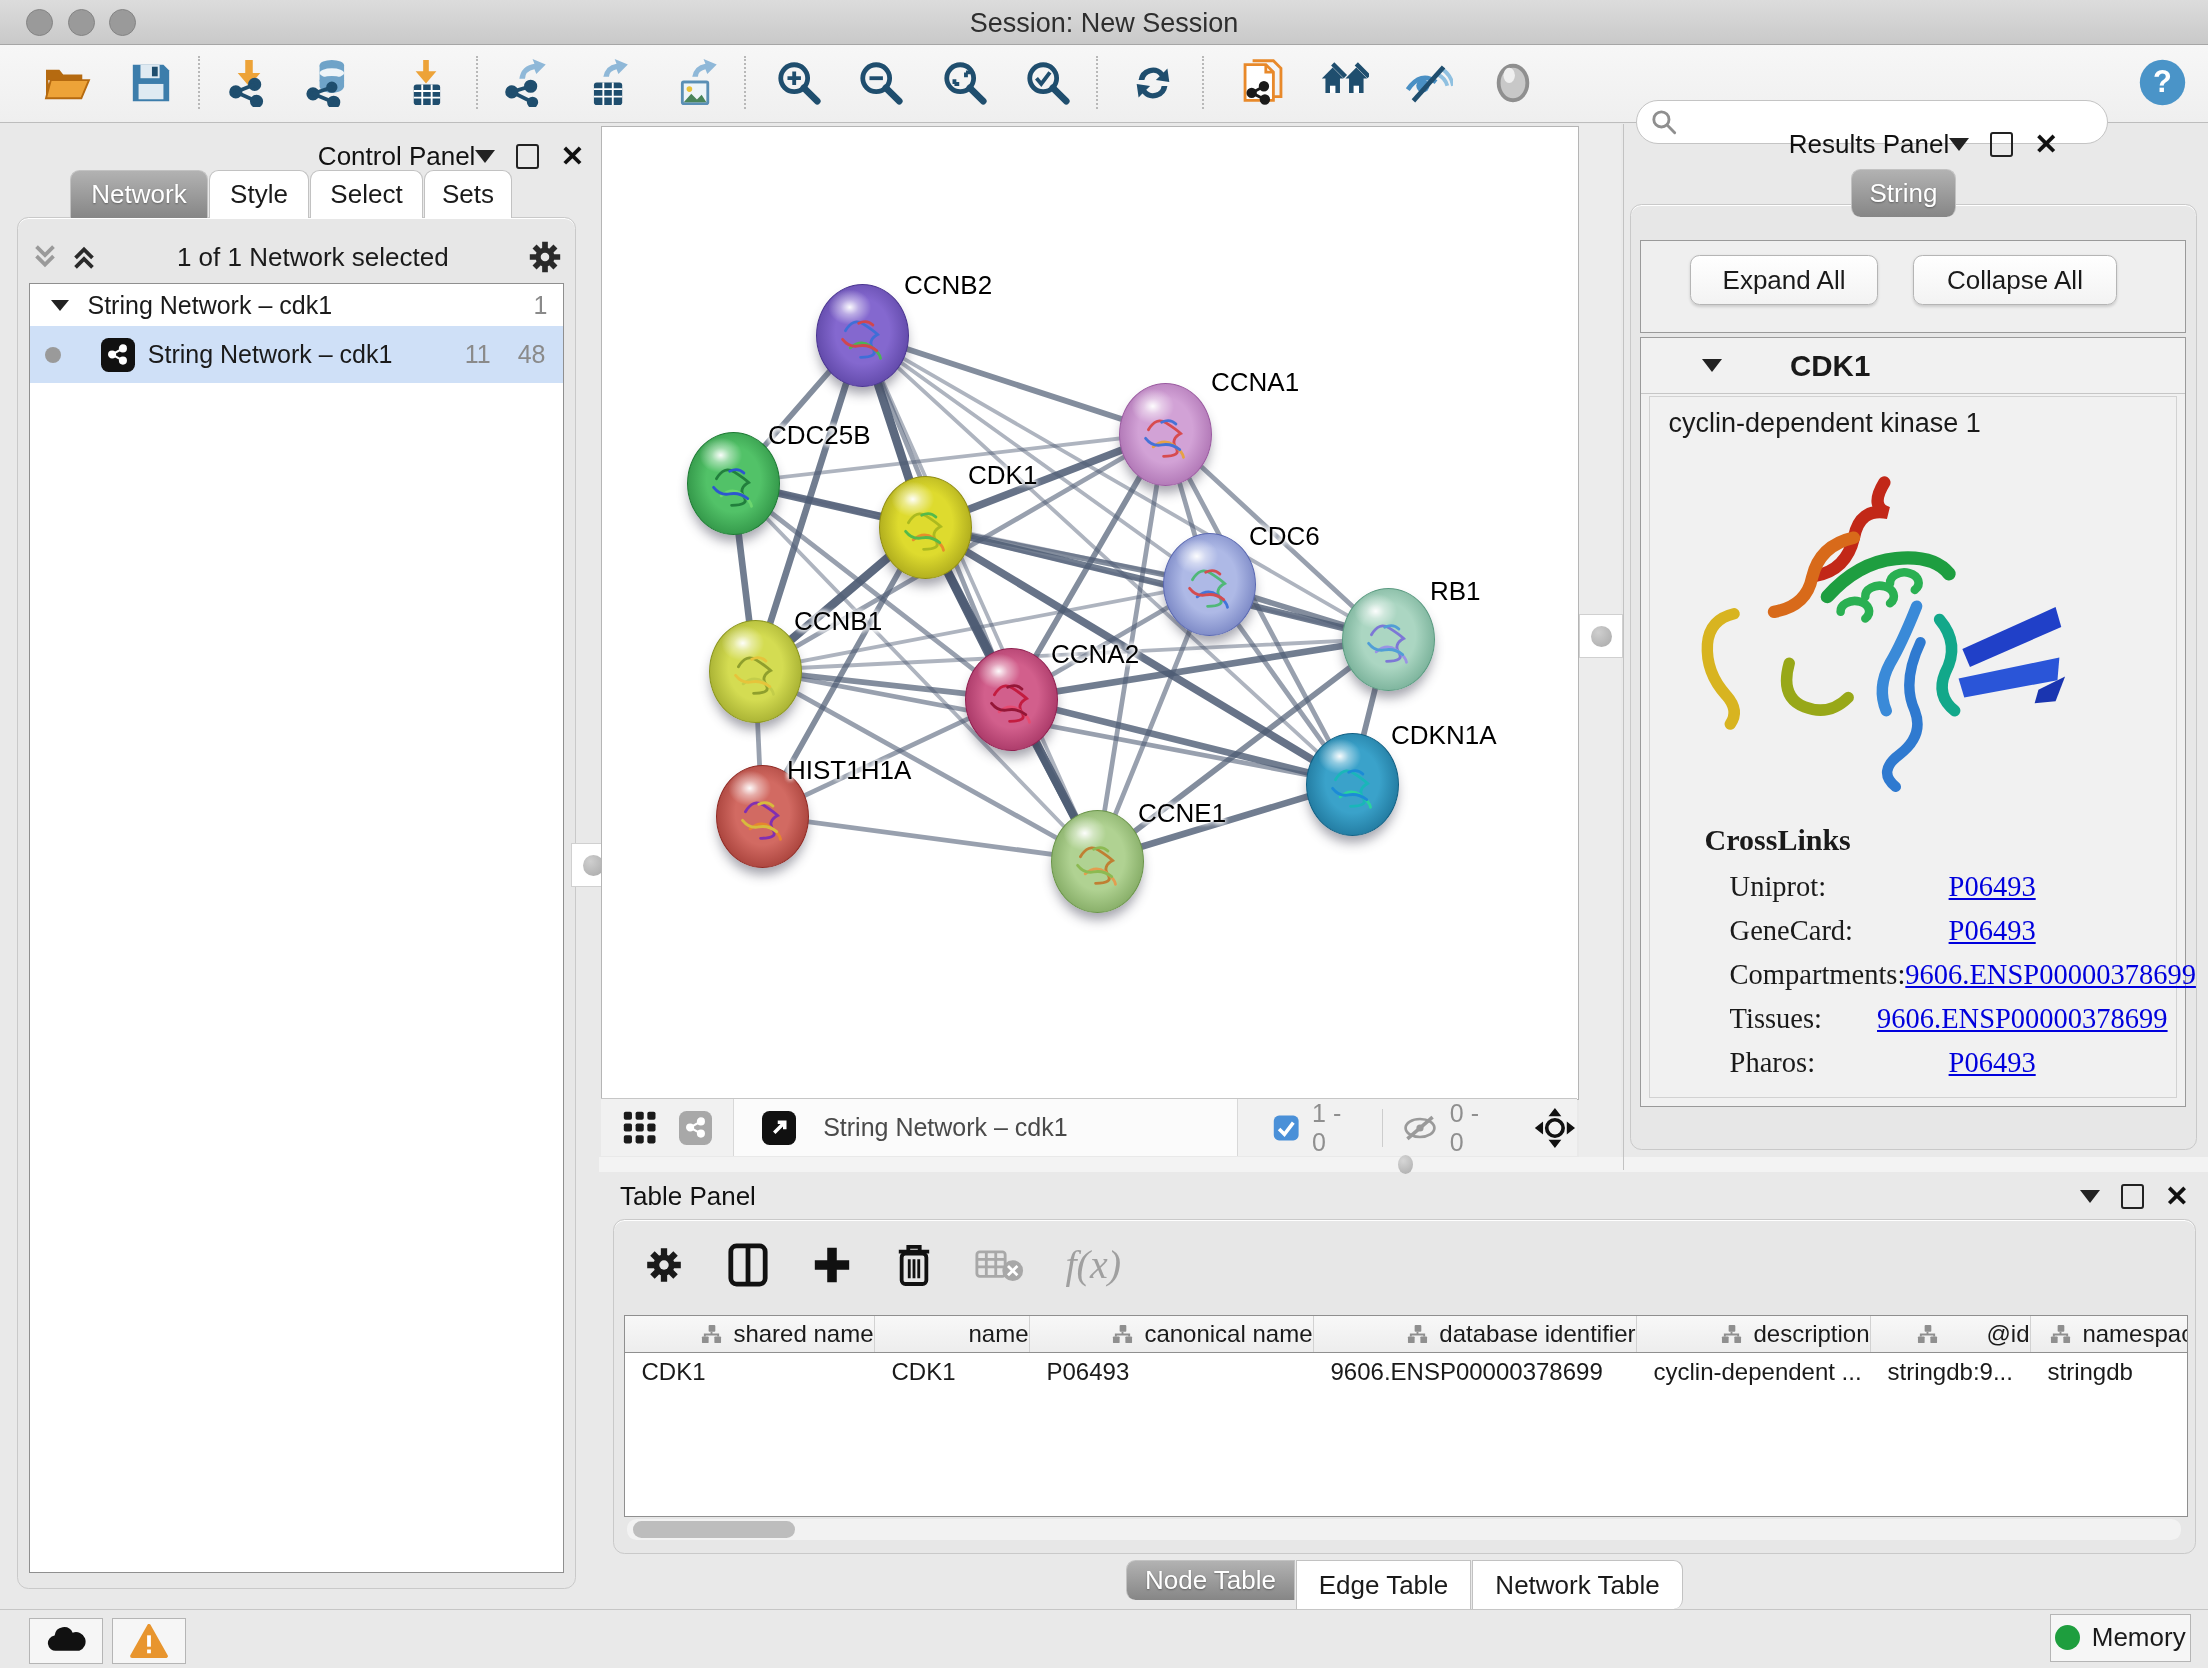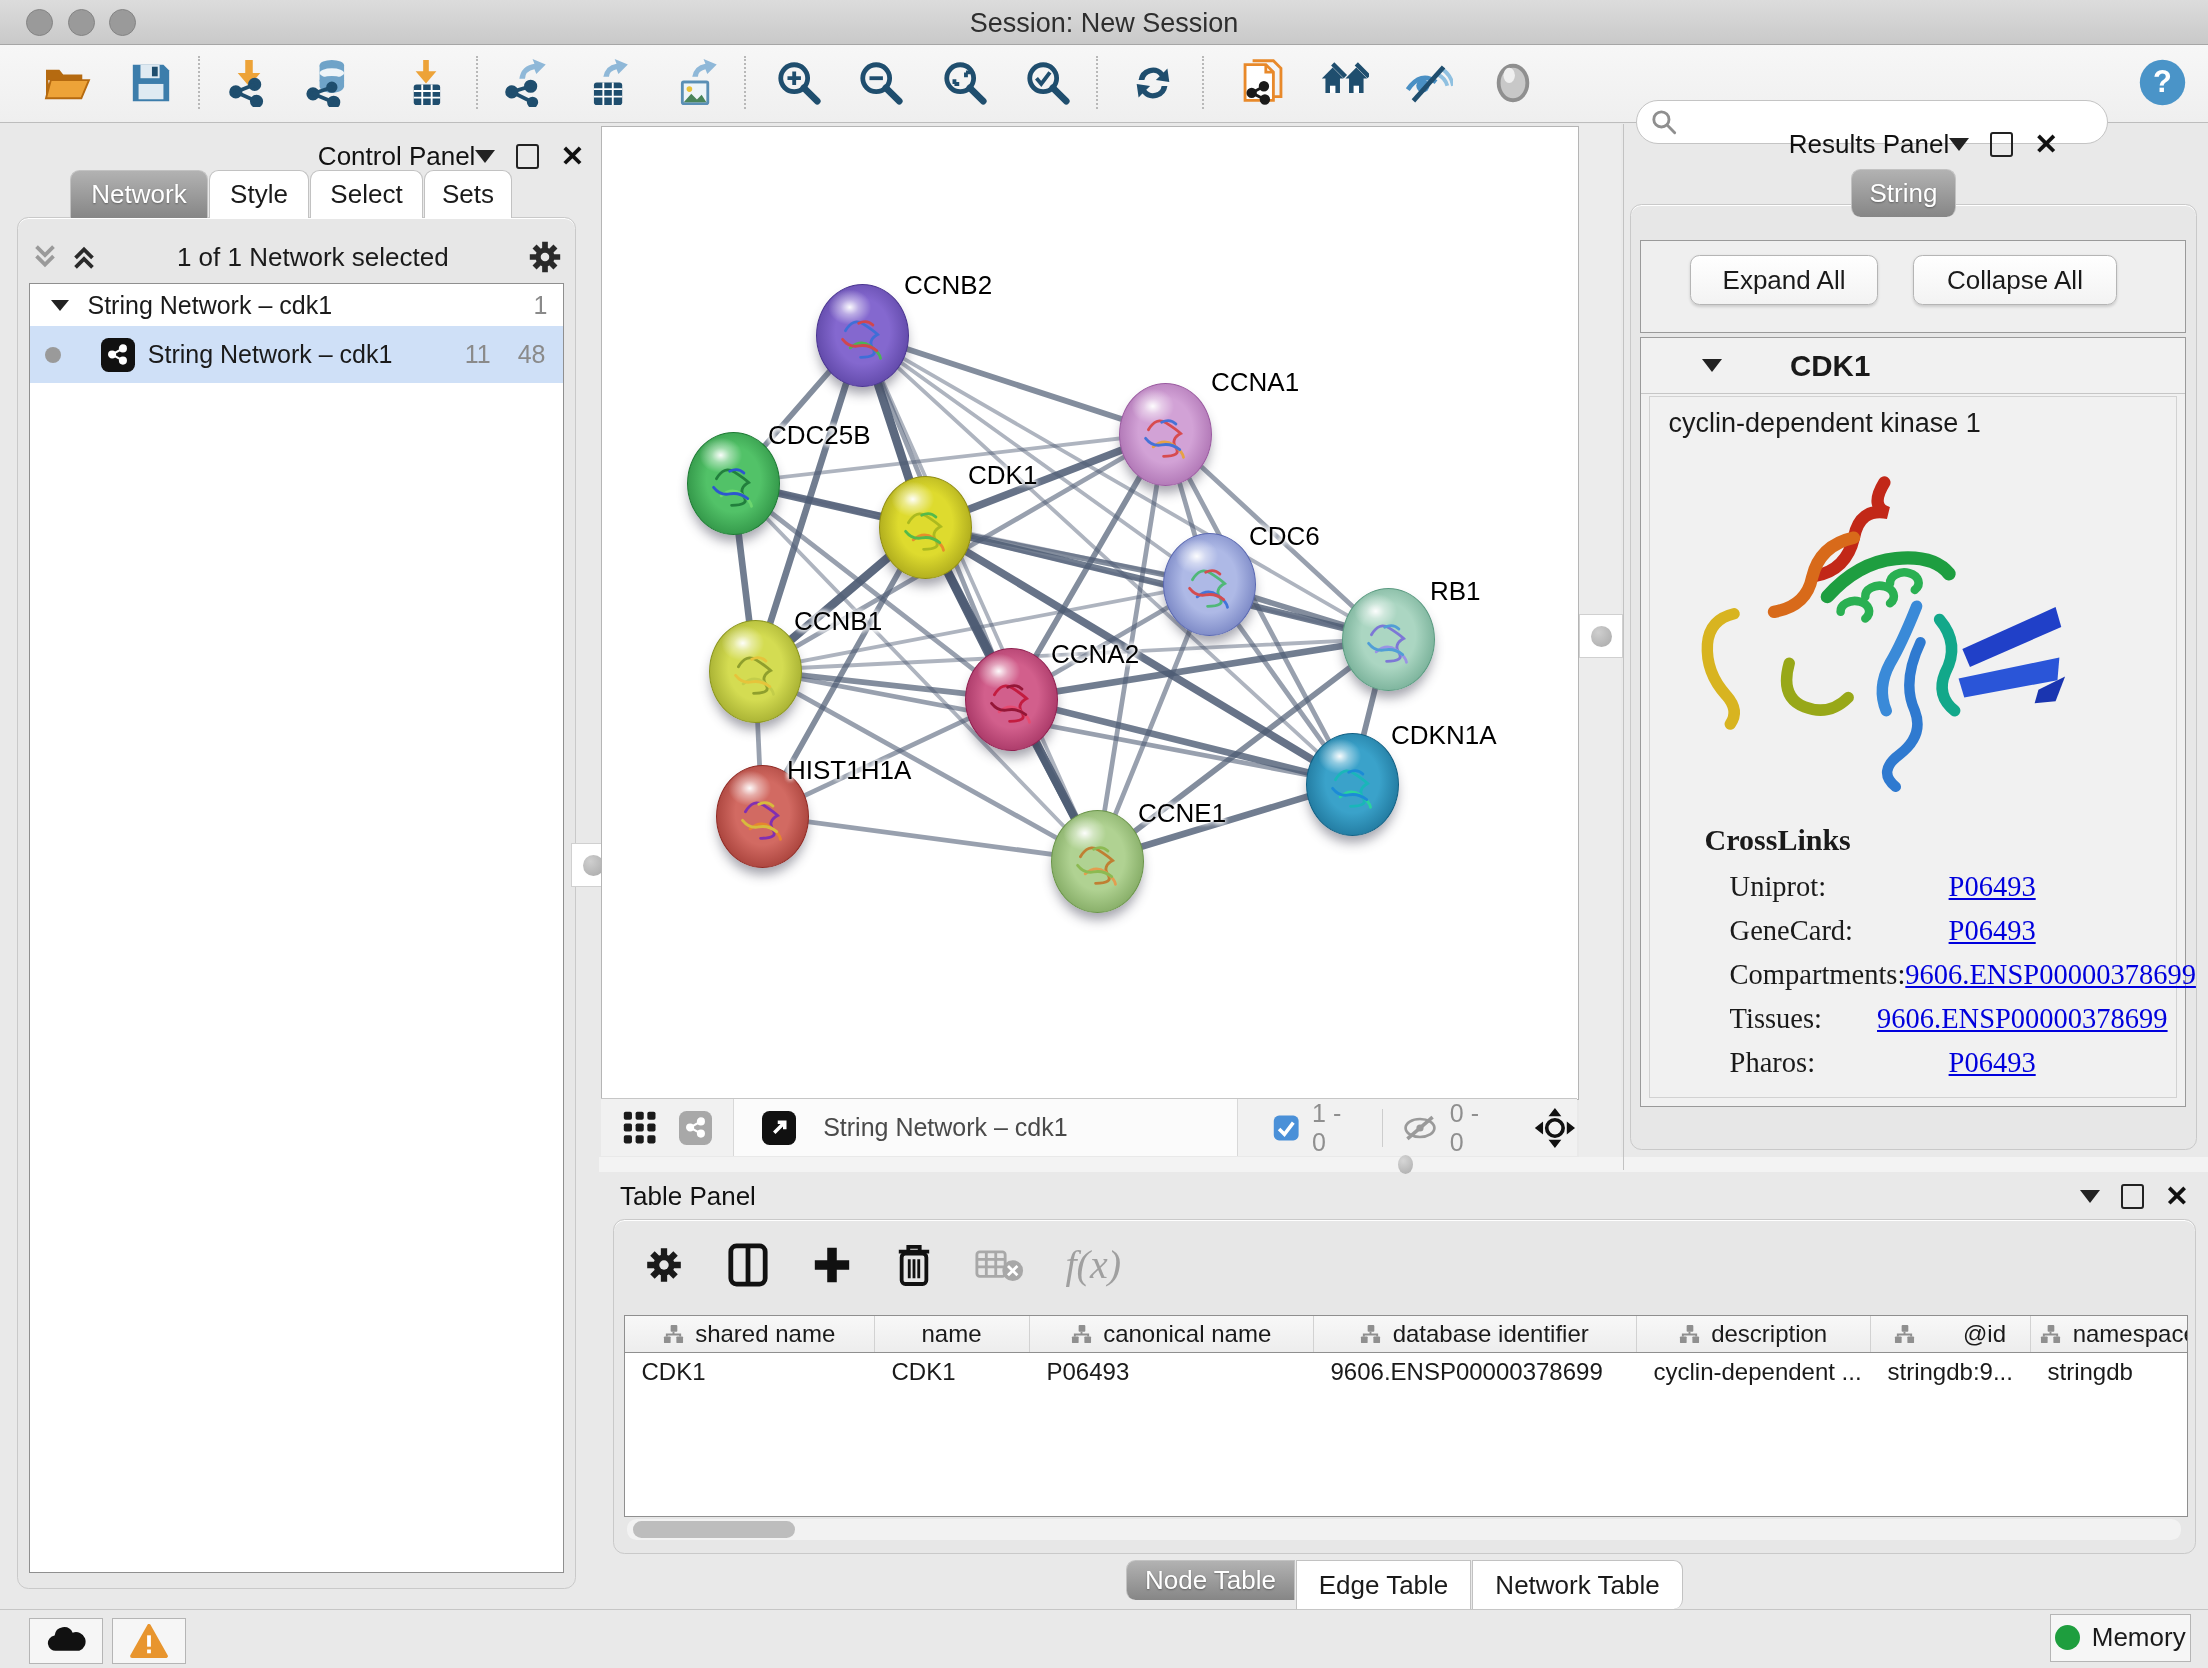--- a/index.html
+++ b/index.html
@@ -59,21 +59,21 @@
   .rp-btn{background:linear-gradient(#ffffff,#f3f3f3);border:1px solid #b5b5b5;border-radius:9.5px;
     font-size:26px;display:flex;align-items:center;justify-content:center;box-shadow:0 1.9px 2.9px rgba(0,0,0,.15);}
   .rp-inner{background:#f1f1f1;border:1.9px solid #9a9a9a;}
   .rp-entryhdr{border-bottom:1.9px solid #c6c6c6;display:flex;align-items:center;}
   .serif{font-family:"Liberation Serif",serif;}
   .xlink{color:#0000dd;text-decoration:underline;}
   .xrow{display:flex;font-size:28.5px;height:44px;align-items:center;}
   
   .tp-table{background:#fff;border:1.9px solid #8f8f8f;overflow:hidden;}
   .thead{display:flex;background:linear-gradient(#f8f8f8,#ededed);border-bottom:1.9px solid #8f8f8f;height:36px;}
-  .th{display:flex;align-items:center;justify-content:center;gap:11.4px;font-size:24px;
+  .th{display:flex;align-items:center;justify-content:flex-end;gap:11.4px;font-size:24px;
     border-right:1px solid #d2d2d2;box-sizing:border-box;height:100%;}
   .trow{display:flex;height:38px;}
   .td{font-size:24px;display:flex;align-items:center;padding-left:17px;box-sizing:border-box;overflow:hidden;white-space:nowrap;}
   .hscroll{background:#f2f2f2;border-radius:9.5px;}
   .hthumb{background:#bdbdbd;border-radius:9.5px;height:17px;}
   .sbtn{background:#f6f6f6;border:1.9px solid #b5b5b5;display:flex;align-items:center;justify-content:center;}
   .statusbar{left:0;top:1609px;width:2208px;height:59px;background:#e9e9e9;border-top:1.9px solid #c6c6c6;}
   .memdot{width:25px;height:25px;border-radius:50%;}
 </style>
 </head>

